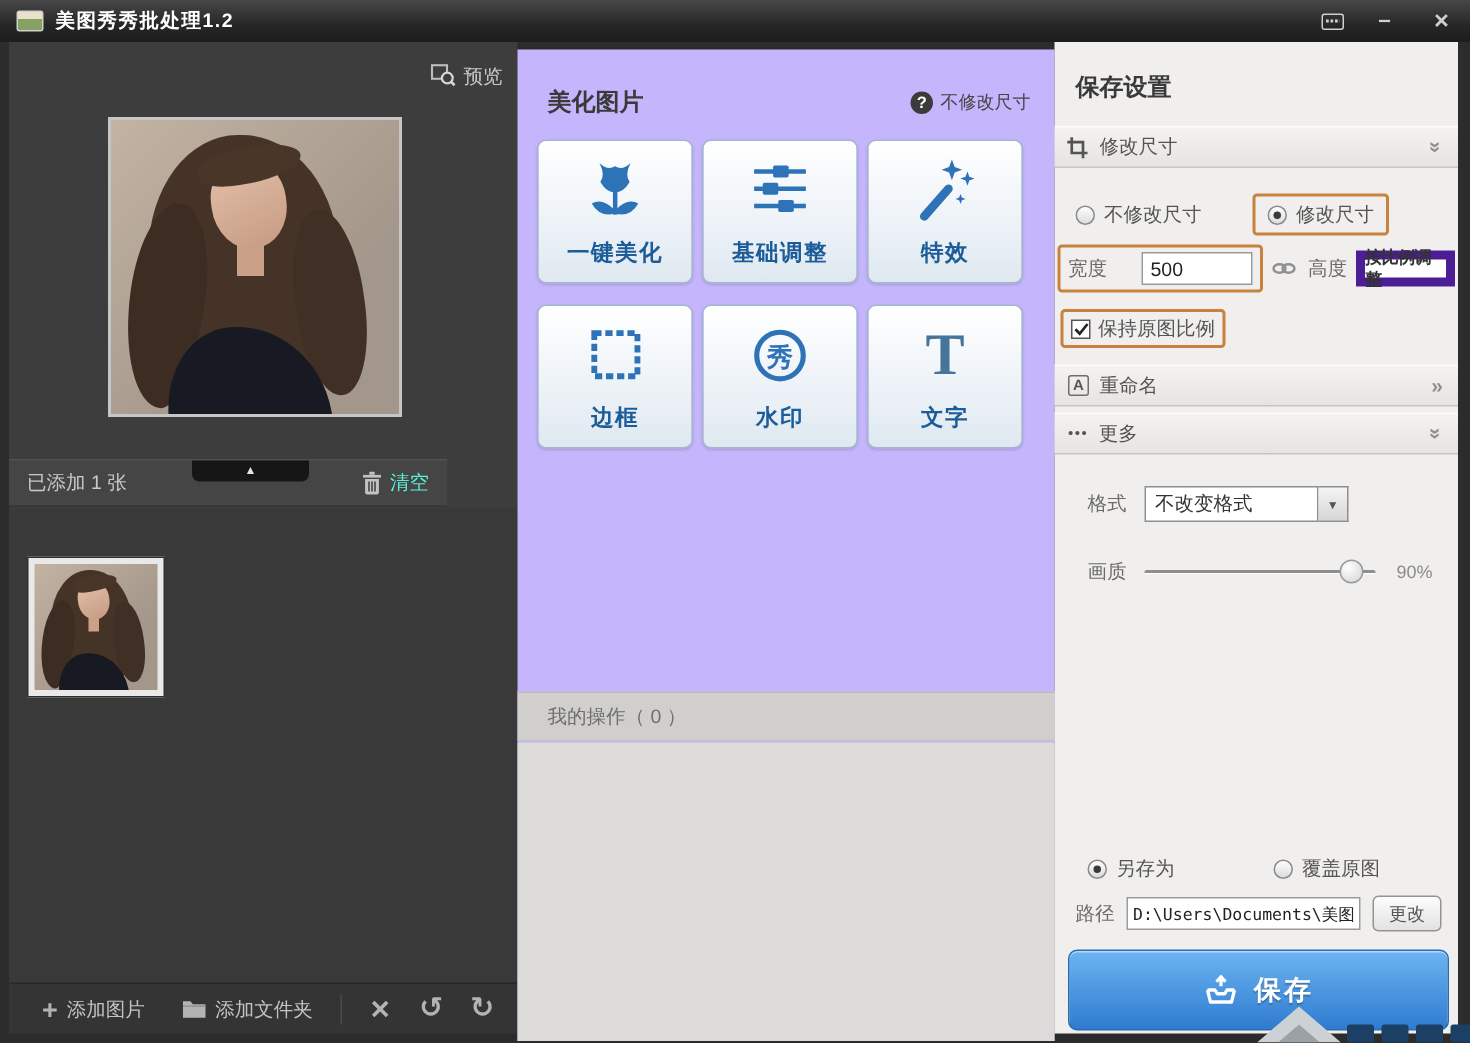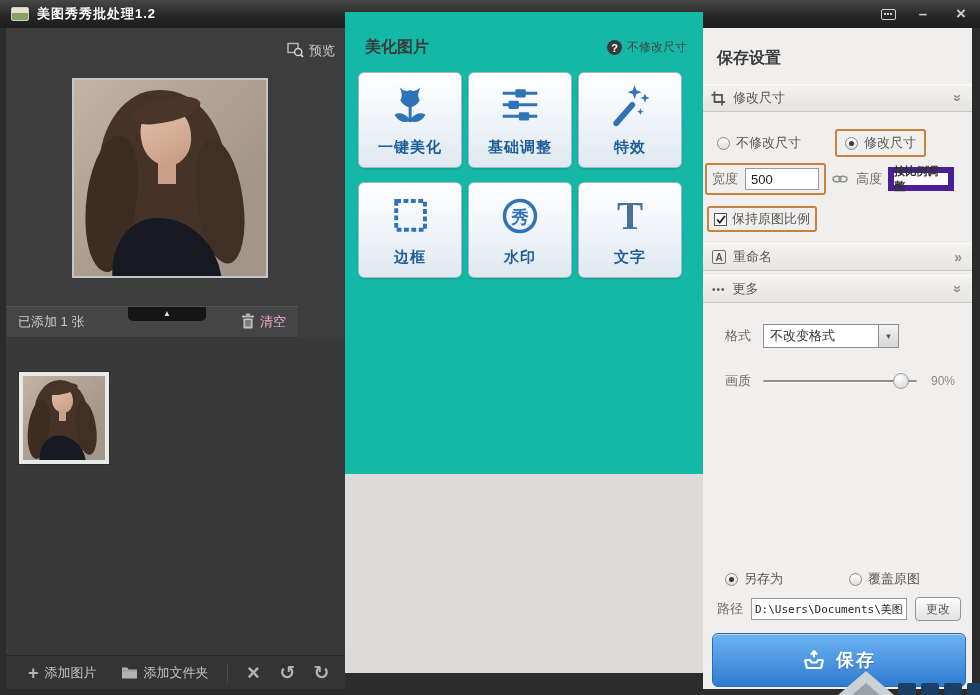--- a/index.html
+++ b/index.html
@@ -15,21 +15,21 @@
   .app-icon{width:18px;height:14px;margin-left:11px;border:1px solid #cfcfcf;border-radius:2px;
     background:linear-gradient(#e9e2c9 40%,#87a063 40%);} 
   .app-title{color:#fff;font-size:13px;font-weight:bold;margin-left:8px;letter-spacing:1px;}
   .tb-right{position:absolute;right:8px;top:0;height:28px;display:flex;align-items:center;gap:16px;}
   .tb-btn{color:#cfcfcf;font-size:15px;font-weight:bold;width:22px;text-align:center;cursor:default;line-height:28px;}
   .chat-icon{width:15px;height:11px;border:1px solid #cfcfcf;border-radius:2px;position:relative;}
   .chat-icon::after{content:"";position:absolute;left:2px;top:3px;width:9px;height:2px;
     background:linear-gradient(90deg,#cfcfcf 2px,transparent 2px);background-size:3px 2px;}
   
   .left-panel{position:absolute;left:6px;top:28px;width:339px;height:661px;background:#3d3d3d;}
-  .center-panel{position:absolute;left:345px;top:12px;width:358px;height:661px;background:#14b8a6;}
+  .center-panel{position:absolute;left:345px;top:33px;width:358px;height:661px;background:#c4b5fd;}
   .right-panel{position:absolute;left:703px;top:28px;width:269px;height:661px;background:#f0efed;}
   
   .preview-btn{position:absolute;right:10px;top:14px;display:flex;align-items:flex-start;gap:5px;color:#c9c9c9;font-size:13px;}
   .photo-frame{position:absolute;left:66px;top:50px;width:196px;height:200px;border:2px solid #c6c6c6;background:#b3a493;}
   .portrait{position:relative;width:100%;height:100%;overflow:hidden;
     background:linear-gradient(135deg,#c2b3a2,#a3968a 70%);}
   .p-hair{position:absolute;left:13%;top:5%;width:66%;height:108%;background:#463327;
     border-radius:48% 52% 46% 50% / 38% 40% 62% 58%;}
   .p-hair-strand{position:absolute;left:6%;top:28%;width:26%;height:70%;background:#3d2c22;
     border-radius:50% 50% 40% 60%/45% 45% 55% 55%;transform:rotate(8deg);}
@@ -40,21 +40,21 @@
   .p-fringe{position:absolute;left:30%;top:9%;width:36%;height:12%;background:#4a3629;
     border-radius:50% 50% 60% 40%;transform:rotate(-10deg);}
   .p-neck{position:absolute;left:44%;top:41%;width:9%;height:12%;background:#caa086;}
   .p-body{position:absolute;left:18%;top:70%;width:56%;height:40%;background:#171a22;
     border-radius:45% 60% 0 0/80% 90% 0 0;transform:rotate(-10deg);}
   .added-strip{position:absolute;left:0;top:278px;width:292px;height:32px;background:#454545;
     border-top:1px solid #515151;border-bottom:1px solid #333;display:flex;align-items:center;}
   .added-text{color:#c9c9c9;font-size:13px;margin-left:12px;}
   .collapse-tab{position:absolute;left:122px;top:0;width:78px;height:14px;background:#161616;
     border-radius:0 0 5px 5px;display:flex;align-items:center;justify-content:center;color:#e4e4e4;font-size:8px;line-height:1;}
-  .clear-btn{position:absolute;right:12px;display:flex;gap:5px;color:#f9a8d4;font-size:13px;}
+  .clear-btn{position:absolute;right:12px;display:flex;align-items:center;gap:5px;color:#5eead4;font-size:13px;}
   .thumb-zone{position:absolute;left:0;top:311px;width:339px;height:316px;background:#393939;}
   .thumb{position:absolute;left:12px;top:32px;width:92px;height:94px;background:#e9e9e9;padding:4px;border:1px solid #2e2e2e;}
   .left-toolbar{position:absolute;left:0;bottom:0;width:339px;height:34px;background:#343434;
     border-top:1px solid #282828;display:flex;align-items:center;}
   .lt-item{display:flex;align-items:center;gap:6px;color:#c3c3c3;font-size:13px;}
   .lt-plus{color:#b3b3b3;font-size:18px;font-weight:bold;line-height:1;}
   .lt-sep{width:1px;height:20px;background:#4a4a4a;margin:0 14px 0 18px;}
   .lt-glyph{color:#b3b3b3;font-size:19px;font-weight:bold;line-height:1;width:24px;text-align:center;}
   
   .cp-title{position:absolute;left:20px;top:25px;font-size:16px;font-weight:bold;color:#3a3a3a;}
@@ -80,21 +80,21 @@
   .sec-chevron{position:absolute;right:10px;color:#8f8f8f;font-size:14px;font-weight:bold;}
   .chev-down{display:inline-block;transform:rotate(90deg);}
   .row{position:absolute;display:flex;align-items:center;}
   .radio{width:13px;height:13px;border-radius:50%;background:linear-gradient(#fefefe,#dcdcdc);
     border:1px solid #8a8a8a;display:inline-flex;align-items:center;justify-content:center;flex:none;}
   .radio.on::after{content:"";width:5px;height:5px;border-radius:50%;background:#3a3a3a;}
   .rlabel{font-size:13px;color:#555;margin-left:6px;}
   .hl{border:2px solid #c8823e;border-radius:3px;display:inline-flex;align-items:center;}
   .flabel{font-size:13px;color:#6b6b6b;}
   .winput{width:74px;height:22px;border:1px solid #9a9a9a;background:#fff;font-size:13px;color:#222;
-    padding:0 5px;font-family:"Liberation Sans",sans-serif;}
+    padding:0 5px;font-family:"Liberation Sans",sans-serif;margin-left:16px;}
   .hbox{width:66px;height:24px;border:6px solid #4c1d95;background:#fff;font-size:11.5px;font-weight:bold;
     color:#333;display:flex;align-items:center;justify-content:center;letter-spacing:-0.5px;}
   .cb{width:13px;height:13px;background:#fff;border:1px solid #555;display:inline-flex;align-items:center;justify-content:center;flex:none;}
   .a-box{width:14px;height:14px;border:1px solid #6f6f6f;border-radius:2px;color:#555;font-size:10px;font-weight:bold;
     display:flex;align-items:center;justify-content:center;margin-left:9px;flex:none;}
   .dots{margin-left:9px;font-size:10px;color:#555;letter-spacing:1px;}
   .dropdown{width:116px;height:24px;border:1px solid #8e8e8e;background:#fff;font-size:13px;color:#333;
     display:flex;align-items:center;padding-left:6px;}
   .dd-btn{width:20px;height:24px;border:1px solid #8e8e8e;border-left:none;
     background:linear-gradient(#f4f4f4,#d6d6d6);display:flex;align-items:center;justify-content:center;
@@ -288,20 +288,23 @@
     <div class="fb">
       <span class="fb-icon">
         <svg width="46" height="46" viewBox="0 0 40 40">
           <text x="20" y="31" text-anchor="middle" font-size="34" font-weight="bold" fill="#47749a" font-family="'Liberation Serif','DejaVu Serif',serif">T</text>
         </svg>
       </span>
       <span class="fb-label">文字</span>
     </div>
   </div>
 
+  <div class="actions-bar">
+    <span>我的操作（ 0 ）</span>
+  </div>
   <div class="below-bar"></div>
 </div>
 
 <div class="right-panel">
   <div class="rp-title">保存设置</div>
 
   <div class="sec-bar" style="top:56px;">
     <svg class="icon-svg" width="15" height="15" viewBox="0 0 15 15" style="margin-left:8px;">
       <path d="M3.5 0.5 V11 H14" fill="none" stroke="#555" stroke-width="1.8"></path>
       <path d="M0.5 3.8 H11 V14.5" fill="none" stroke="#555" stroke-width="1.8"></path>

